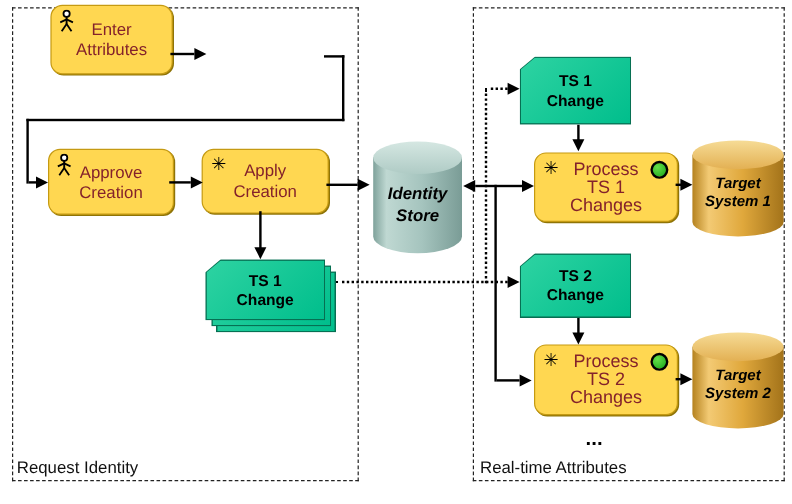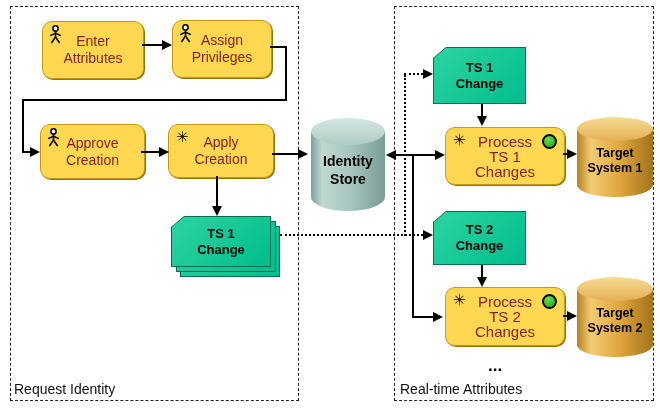--- a/index.html
+++ b/index.html
@@ -21,21 +21,21 @@
             border:2px solid #000; background:radial-gradient(circle at 35% 30%, #66E04A, #18A418); }
 
   .event { position:absolute; background:#066F52;
            clip-path:polygon(13px 0,100% 0,100% 100%,0 100%,0 11px); }
   .event::before { content:""; position:absolute; inset:1px; background:linear-gradient(135deg,#2ED3A2,#00BE8C);
            clip-path:polygon(12px 0,100% 0,100% 100%,0 100%,0 10px); }
   .event .elbl { position:absolute; inset:0; display:flex; align-items:center; justify-content:center;
            text-align:center; font-weight:bold; font-size:13px; line-height:16px; color:#000;
            white-space:pre-line; z-index:1; }
 
-  .cyl { position:absolute; }
+  .cyl { position:absolute;font-style:italic; }
   .cyl-body { position:absolute; left:0; right:0; top:13px; bottom:0;
               border-radius:0 0 50% 50% / 0 0 14px 14px; }
   .cyl-top { position:absolute; left:0; right:0; top:0; height:27px; border-radius:50%; }
   .id-body { background:linear-gradient(90deg,#7FA29B 0%,#BFD8D2 15%,#A5C4BE 55%,#7A9C96 100%); }
   .id-top  { background:linear-gradient(180deg,#D5E7E2,#AFCBC5); }
   .tg-body { background:linear-gradient(90deg,#B5821F 0%,#F3CA74 18%,#E0A83C 55%,#A3731A 100%); }
   .tg-top  { background:linear-gradient(180deg,#F6DC96,#E3B053); }
   .cyl-lbl { position:absolute; left:0; right:0; text-align:center; font-weight:bold; color:#000;
              white-space:pre-line; }
   .cyl-lbl.big { top:34px; font-size:14px; line-height:18px; }
@@ -54,45 +54,33 @@
 </head>
 <body>
 
 <div id="stage">
 
   <div class="region" style="left:10px;top:6px;width:287px;height:393px"></div>
   <div class="region" style="left:394px;top:6px;width:258px;height:393px"></div>
   <div class="region-lbl" style="left:12px;top:381px">Request Identity</div>
   <div class="region-lbl" style="left:398px;top:381px">Real-time Attributes</div>
 
-  <div class="task" style="left:42px;top:21px;width:100px;height:56px">
+  <div class="task" style="left:42px;top:4px;width:100px;height:56px">
     <svg class="person" width="15" height="19" viewBox="0 0 15 19">
       <circle cx="7.5" cy="3.4" r="2.6" fill="#fff" stroke="#000" stroke-width="1.5"></circle>
       <line x1="7.5" y1="6" x2="7.5" y2="12" stroke="#000" stroke-width="1.6"></line>
       <line x1="7.5" y1="8.2" x2="2.2" y2="10.6" stroke="#000" stroke-width="1.5"></line>
       <line x1="7.5" y1="8.2" x2="12.8" y2="10.6" stroke="#000" stroke-width="1.5"></line>
       <line x1="7.5" y1="12" x2="3.4" y2="18" stroke="#000" stroke-width="1.5"></line>
       <line x1="7.5" y1="12" x2="11.6" y2="18" stroke="#000" stroke-width="1.5"></line>
     </svg>
     <div class="tlbl">Enter
 Attributes</div>
   </div>
 
-  <div class="task" style="left:172px;top:20px;width:98px;height:56px">
-    <svg class="person" width="15" height="19" viewBox="0 0 15 19">
-      <circle cx="7.5" cy="3.4" r="2.6" fill="#fff" stroke="#000" stroke-width="1.5"></circle>
-      <line x1="7.5" y1="6" x2="7.5" y2="12" stroke="#000" stroke-width="1.6"></line>
-      <line x1="7.5" y1="8.2" x2="2.2" y2="10.6" stroke="#000" stroke-width="1.5"></line>
-      <line x1="7.5" y1="8.2" x2="12.8" y2="10.6" stroke="#000" stroke-width="1.5"></line>
-      <line x1="7.5" y1="12" x2="3.4" y2="18" stroke="#000" stroke-width="1.5"></line>
-      <line x1="7.5" y1="12" x2="11.6" y2="18" stroke="#000" stroke-width="1.5"></line>
-    </svg>
-    <div class="tlbl">Assign
-Privileges</div>
-  </div>
 
   <div class="task" style="left:40px;top:124px;width:103px;height:53px">
     <svg class="person" width="15" height="19" viewBox="0 0 15 19">
       <circle cx="7.5" cy="3.4" r="2.6" fill="#fff" stroke="#000" stroke-width="1.5"></circle>
       <line x1="7.5" y1="6" x2="7.5" y2="12" stroke="#000" stroke-width="1.6"></line>
       <line x1="7.5" y1="8.2" x2="2.2" y2="10.6" stroke="#000" stroke-width="1.5"></line>
       <line x1="7.5" y1="8.2" x2="12.8" y2="10.6" stroke="#000" stroke-width="1.5"></line>
       <line x1="7.5" y1="12" x2="3.4" y2="18" stroke="#000" stroke-width="1.5"></line>
       <line x1="7.5" y1="12" x2="11.6" y2="18" stroke="#000" stroke-width="1.5"></line>
     </svg>

